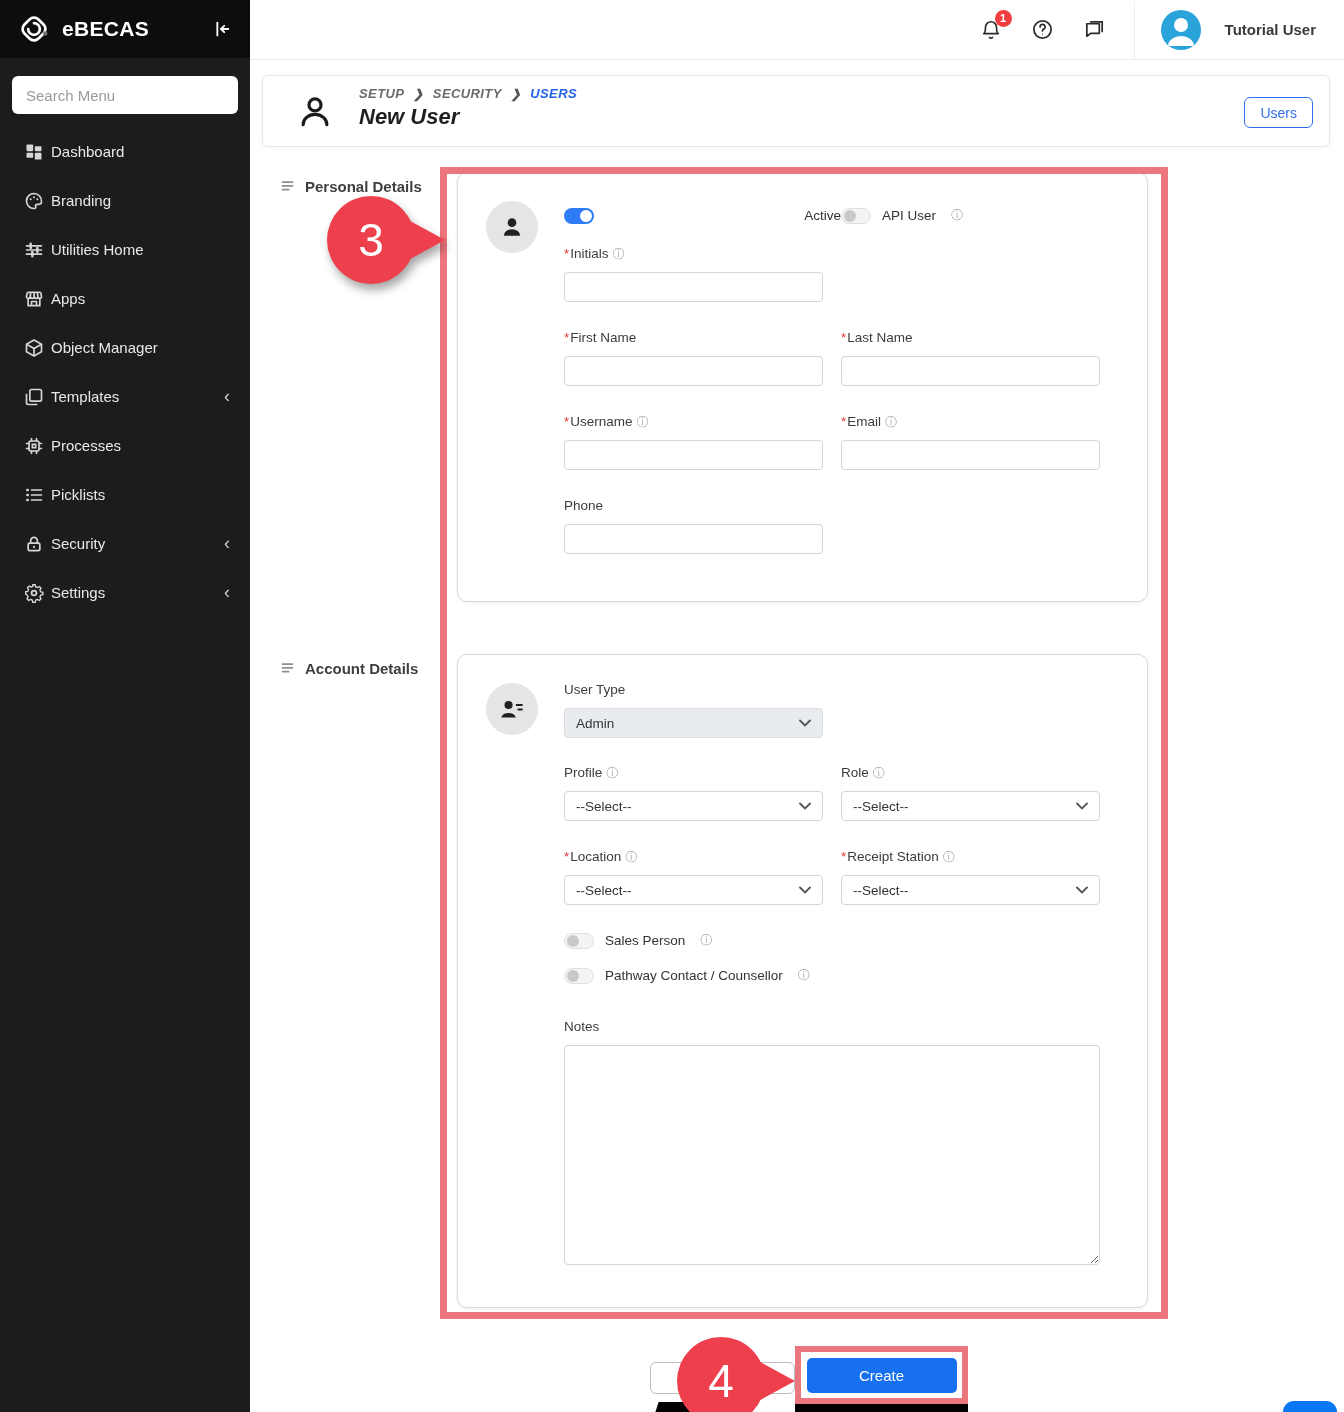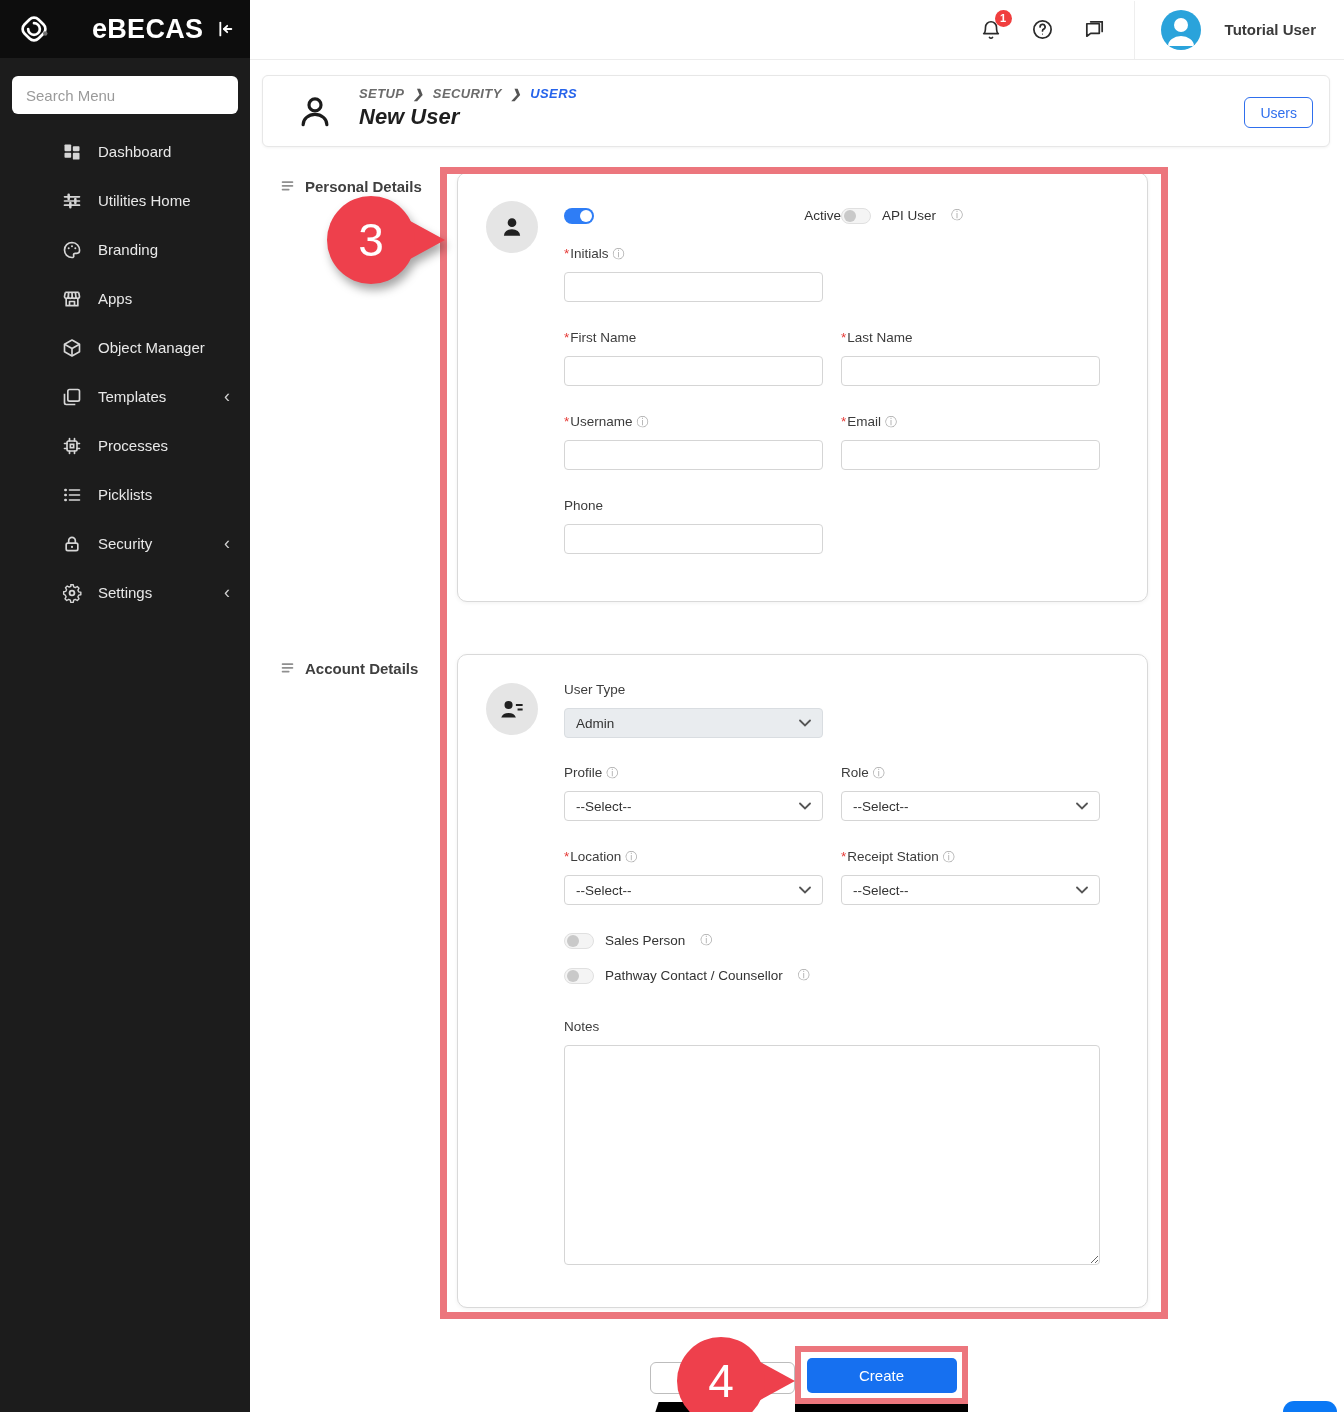--- a/index.html
+++ b/index.html
@@ -5,27 +5,27 @@
   * { box-sizing: border-box; margin: 0; padding: 0; }
   html,body { width:1344px; height:1412px; }
   body {
     font-family: "Liberation Sans", sans-serif;
     background:#fff; color:#333; overflow:hidden; position:relative;
   }
   
   .sidebar { position:absolute; left:0; top:0; width:250px; height:1412px; background:#1c1c1c; z-index:5; }
   .logo-row { height:58px; background:#0d0d0d; display:flex; align-items:center; padding:0 16px; gap:10px; }
   .logo-mark { width:36px; height:36px; flex:0 0 auto; }
-  .logo-text { color:#fff; font-size:27px; font-weight:bold; letter-spacing:.3px; flex:1;margin-left:30px; }
+  .logo-text { color:#fff; font-size:21px; font-weight:bold; letter-spacing:.3px; flex:1; }
   .collapse-btn { color:#fff; width:26px; height:26px; display:flex; align-items:center; justify-content:center; cursor:pointer; }
   .menu-search { margin:18px 12px 0 12px; }
   .menu-search input { width:100%; height:38px; border:none; border-radius:6px; padding:0 14px; font-size:15px; background:#fff; color:#333; outline:none; font-family:inherit; }
   .menu-search input::placeholder { color:#9a9a9a; }
   .nav { margin-top:13px; }
-  .nav-item { height:49px; display:flex; align-items:center; gap:16px; padding:0 20px 0 24px; color:#e8e8e8; font-size:15px; cursor:pointer;margin-left:38px; }
+  .nav-item { height:49px; display:flex; align-items:center; gap:7px; padding:0 20px 0 24px; color:#e8e8e8; font-size:15px; cursor:pointer; }
   .nav-item .nicon { width:20px; height:20px; flex:0 0 auto; color:#d6d6d6; }
   .nav-item .nlabel { flex:1; }
   .nav-item .chev { color:#cfcfcf; font-size:18px; line-height:1; transform:translateY(-1px); }
   
   .topbar { position:absolute; left:250px; top:0; width:1094px; height:60px; background:#fff; border-bottom:1px solid #ececec; display:flex; align-items:center; z-index:4; }
   .global-search { margin-left:30px; width:400px; height:36px; border:1px solid #d5d5d5; border-radius:6px; display:flex; align-items:center; padding:0 12px; gap:10px; background:#fff; }
   .global-search svg { flex:0 0 auto; }
   .global-search input { border:none; outline:none; flex:1; font-size:15px; color:#333; font-family:inherit; background:transparent; }
   .global-search input::placeholder { color:#9e9e9e; }
   .topbar-right { margin-left:auto; display:flex; align-items:center; gap:26px; padding-right:28px; }
@@ -121,34 +121,34 @@
     <div class="nav-item">
       <svg class="nicon" viewBox="0 0 24 24" fill="currentColor">
           <rect x="3" y="3" width="8" height="8" rx="1"></rect>
           <rect x="13" y="5" width="8" height="6" rx="1"></rect>
           <rect x="3" y="13" width="8" height="6" rx="1"></rect>
           <rect x="13" y="13" width="8" height="8" rx="1"></rect>
         </svg>
       <span class="nlabel">Dashboard</span>
     </div>
     <div class="nav-item">
-      <svg class="nicon" viewBox="0 0 24 24" fill="none" stroke="currentColor" stroke-width="2" stroke-linecap="round">
-          <path d="M3 7h18M3 12h18M3 17h18"></path>
-          <path d="M8 4.5v5M16 9.5v5M10 14.5v5" stroke-width="3"></path>
-        </svg>
-      <span class="nlabel">Utilities Home</span>
-    </div>
-    <div class="nav-item">
       <svg class="nicon" viewBox="0 0 24 24" fill="none" stroke="currentColor" stroke-width="2">
           <path d="M12 3 a9 9 0 1 0 0 18 c1.5 0 2.5-1 2-2.5 c-.5-1.5.5-2.5 2-2.5 h2 a3 3 0 0 0 3-3 A9.2 9.2 0 0 0 12 3z"></path>
           <circle cx="8" cy="10" r="1.2" fill="currentColor" stroke="none"></circle>
           <circle cx="12" cy="7.5" r="1.2" fill="currentColor" stroke="none"></circle>
           <circle cx="16" cy="10" r="1.2" fill="currentColor" stroke="none"></circle>
         </svg>
       <span class="nlabel">Branding</span>
+    </div>
+    <div class="nav-item">
+      <svg class="nicon" viewBox="0 0 24 24" fill="none" stroke="currentColor" stroke-width="2" stroke-linecap="round">
+          <path d="M3 7h18M3 12h18M3 17h18"></path>
+          <path d="M8 4.5v5M16 9.5v5M10 14.5v5" stroke-width="3"></path>
+        </svg>
+      <span class="nlabel">Utilities Home</span>
     </div>
     <div class="nav-item">
       <svg class="nicon" viewBox="0 0 24 24" fill="none" stroke="currentColor" stroke-width="2" stroke-linejoin="round">
           <path d="M4 4h16"></path>
           <path d="M4 4 L3 9 a2.2 2.2 0 0 0 4.4 0 L8 4 M8 4 l-.3 5 a2.2 2.2 0 0 0 4.4 0 L12 4 m0 0 l.3 5 a2.2 2.2 0 0 0 4.4 0 L16 4 m0 0 l.6 5 a2.2 2.2 0 0 0 4.4 0 L20 4"></path>
           <path d="M5 12v8h14v-8"></path>
           <path d="M9 20v-5h6v5"></path>
         </svg>
       <span class="nlabel">Apps</span>
     </div>

